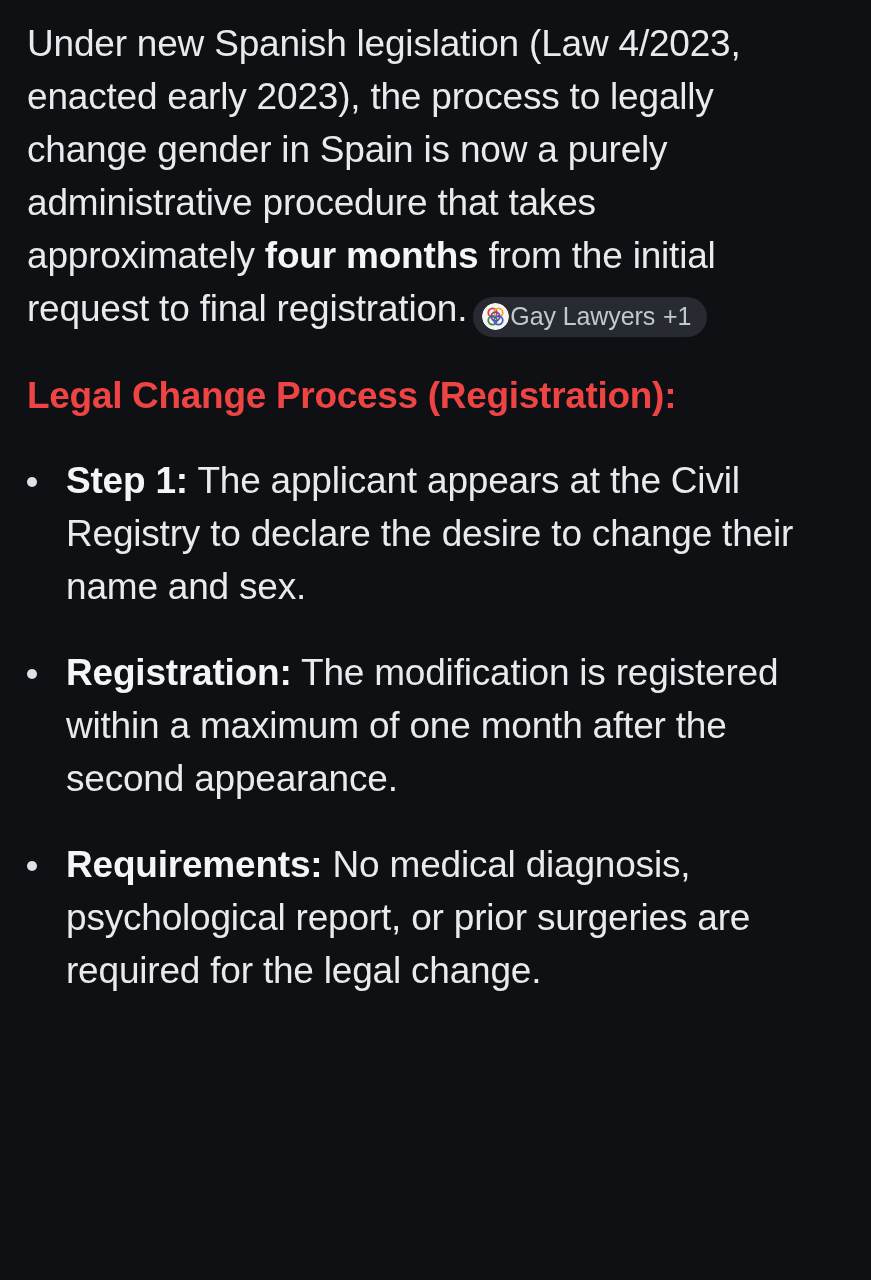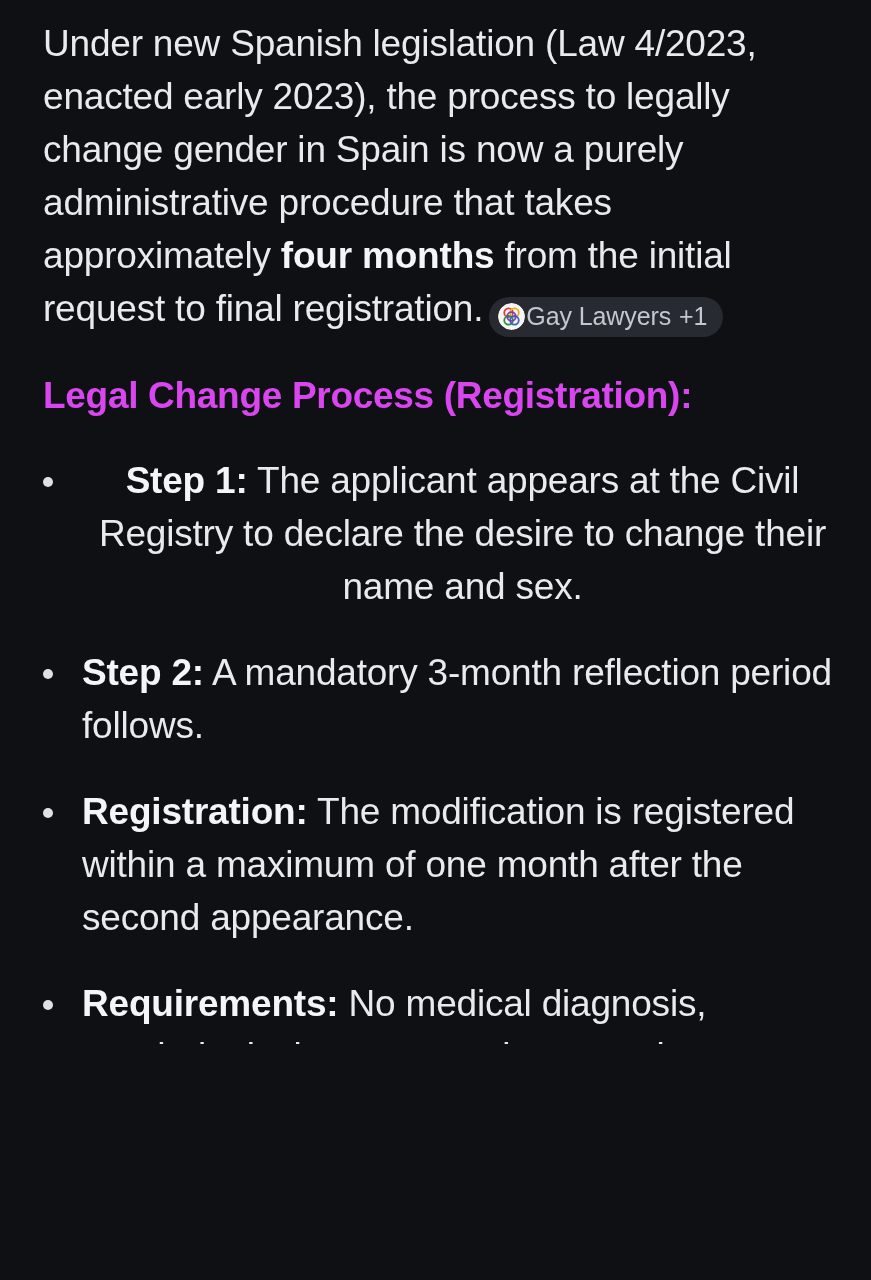--- a/index.html
+++ b/index.html
@@ -15,21 +15,21 @@
     font-family: "Liberation Sans", "DejaVu Sans", sans-serif;
     -webkit-font-smoothing: antialiased;
   }
 
   .answer-surface {
     position: relative;
     width: 871px;
     height: 1044px;
     background: #0e1014;
     box-sizing: border-box;
-    padding: 0 28px 0 43px;
+    padding: 0 28px 0 27px;
     overflow: hidden;
   }
 
   
   .para {
     margin: 0;
     padding-top: 17px;
     color: #e9eaee;
     font-size: 37px;
     line-height: 53px;
@@ -40,21 +40,21 @@
   .para .bold,
   .lead {
     font-weight: 700;
     color: #f4f5f7;
   }
 
   
   .section-heading {
     margin: 0;
     padding-top: 32px;
-    color: #d946ef;
+    color: #ef4444;
     font-size: 37px;
     line-height: 53px;
     font-weight: 700;
     letter-spacing: -0.3px;
   }
 
   
   .bullet-list {
     list-style: none;
     margin: 0;
@@ -66,21 +66,20 @@
     margin-top: 33px;
     color: #e9eaee;
     font-size: 37px;
     line-height: 53px;
     font-weight: 400;
     letter-spacing: -0.2px;
     max-width: 790px;
   }
   .bullet-item:first-child {
     margin-top: 32px;
-    text-align: center;
   }
   .bullet-dot {
     position: absolute;
     left: 0px;
     top: 23px;
     width: 10px;
     height: 10px;
     border-radius: 50%;
     background: #dfe1e6;
   }
@@ -146,23 +145,20 @@
     </span></p>
 
   <h2 class="section-heading">Legal Change Process (Registration):</h2>
 
   <ul class="bullet-list">
 
     <li class="bullet-item">
       <span class="bullet-dot"></span><span class="lead">Step 1:</span><span> The applicant appears at the Civil Registry to declare the desire to change their name and sex.</span>
     </li>
 
-    <li class="bullet-item">
-      <span class="bullet-dot"></span><span class="lead">Step 2:</span><span> A mandatory 3-month reflection period follows.</span>
-    </li>
 
 
     <li class="bullet-item">
       <span class="bullet-dot"></span><span class="lead">Registration:</span><span> The modification is registered within a maximum of one month after the second appearance.</span>
     </li>
 
     <li class="bullet-item">
       <span class="bullet-dot"></span><span class="lead">Requirements:</span><span> No medical diagnosis, psychological report, or prior surgeries are required for the legal change.</span>
     </li>
 

